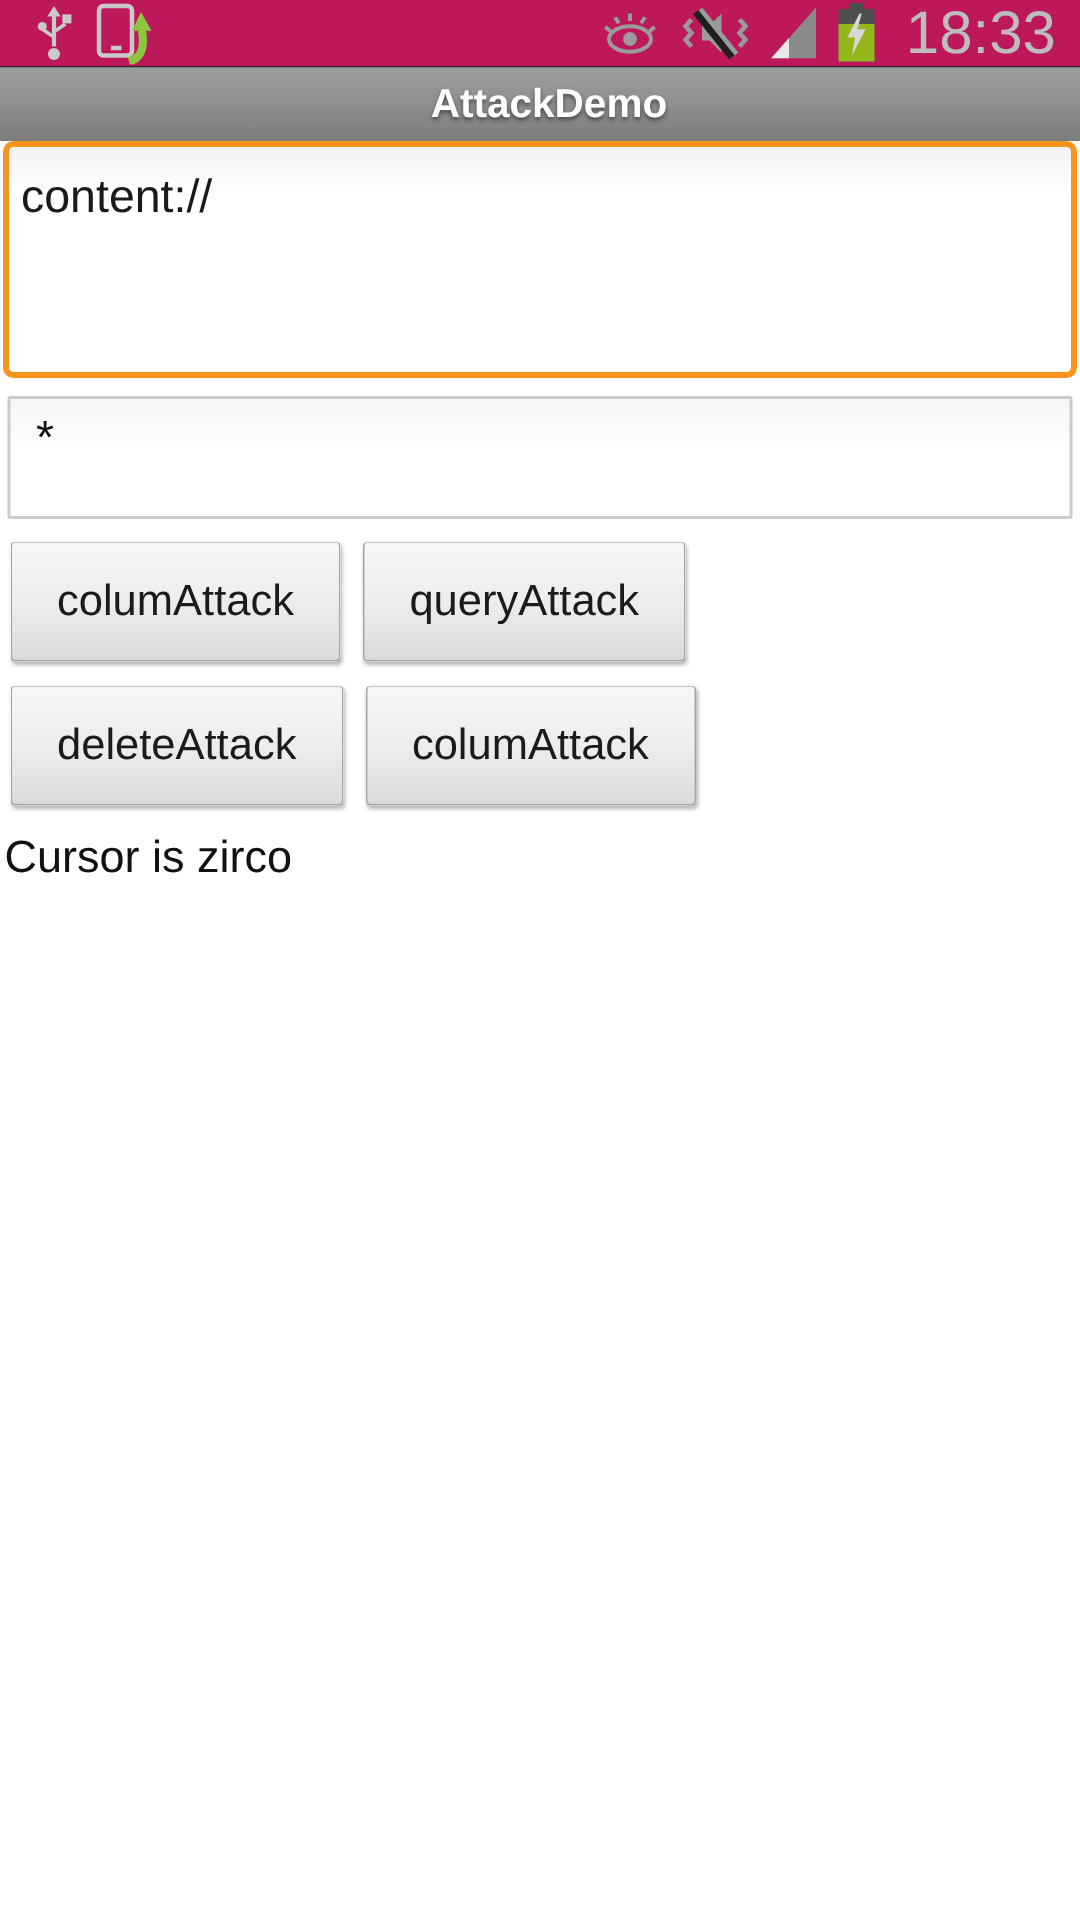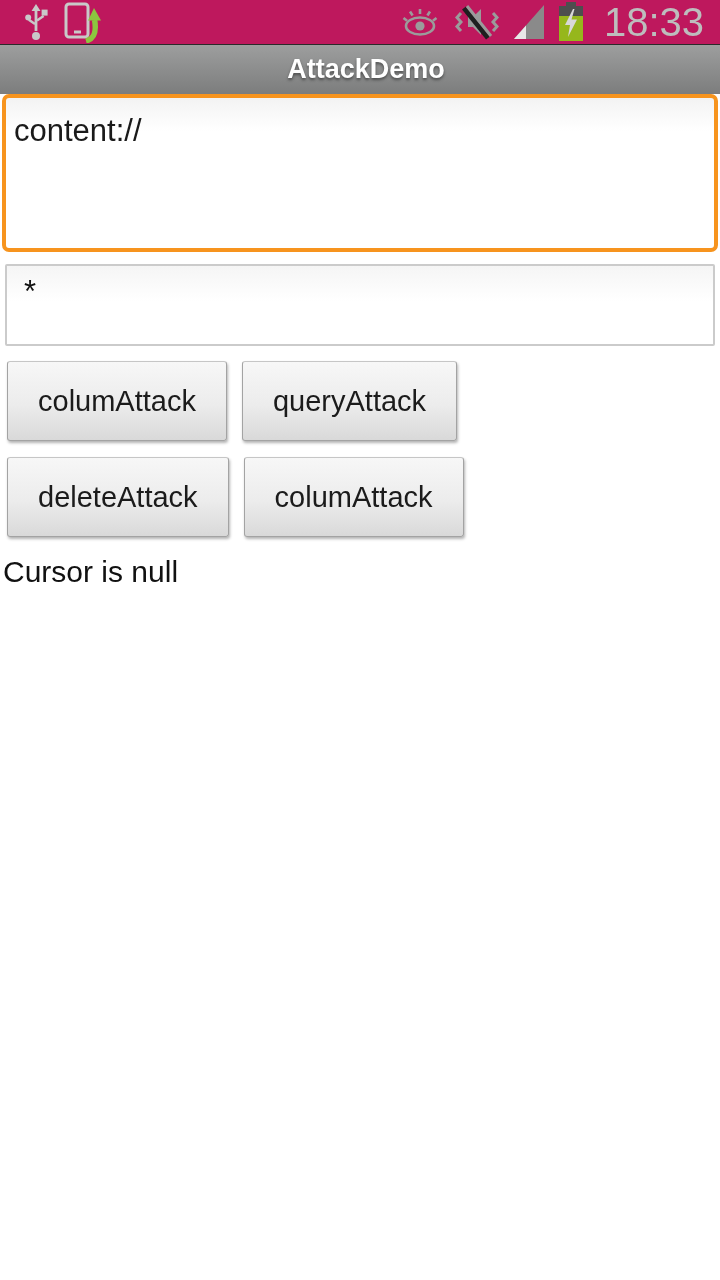--- a/index.html
+++ b/index.html
@@ -166,16 +166,16 @@
 
     <div class="btn-row">
       <button class="app-btn">columAttack</button>
       <button class="app-btn">queryAttack</button>
     </div>
     <div class="btn-row second">
       <button class="app-btn">deleteAttack</button>
       <button class="app-btn">columAttack</button>
     </div>
 
-    <div class="result-text">Cursor is null</div>
+    <div class="result-text">Cursor is zirco</div>
 
   </div>
 </div>
 
 </body></html>

